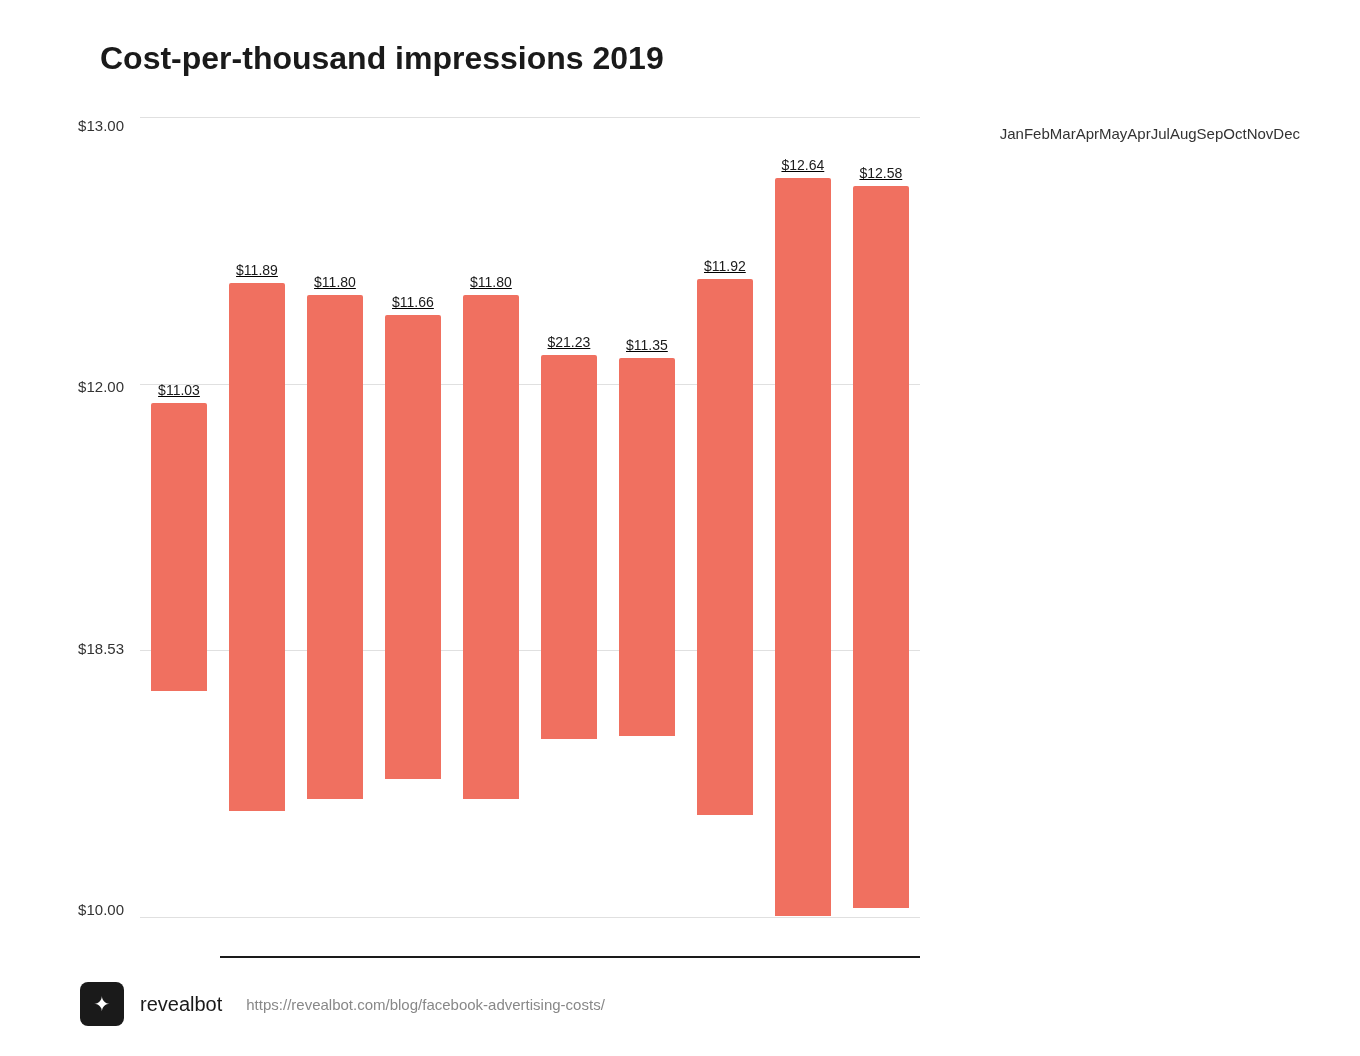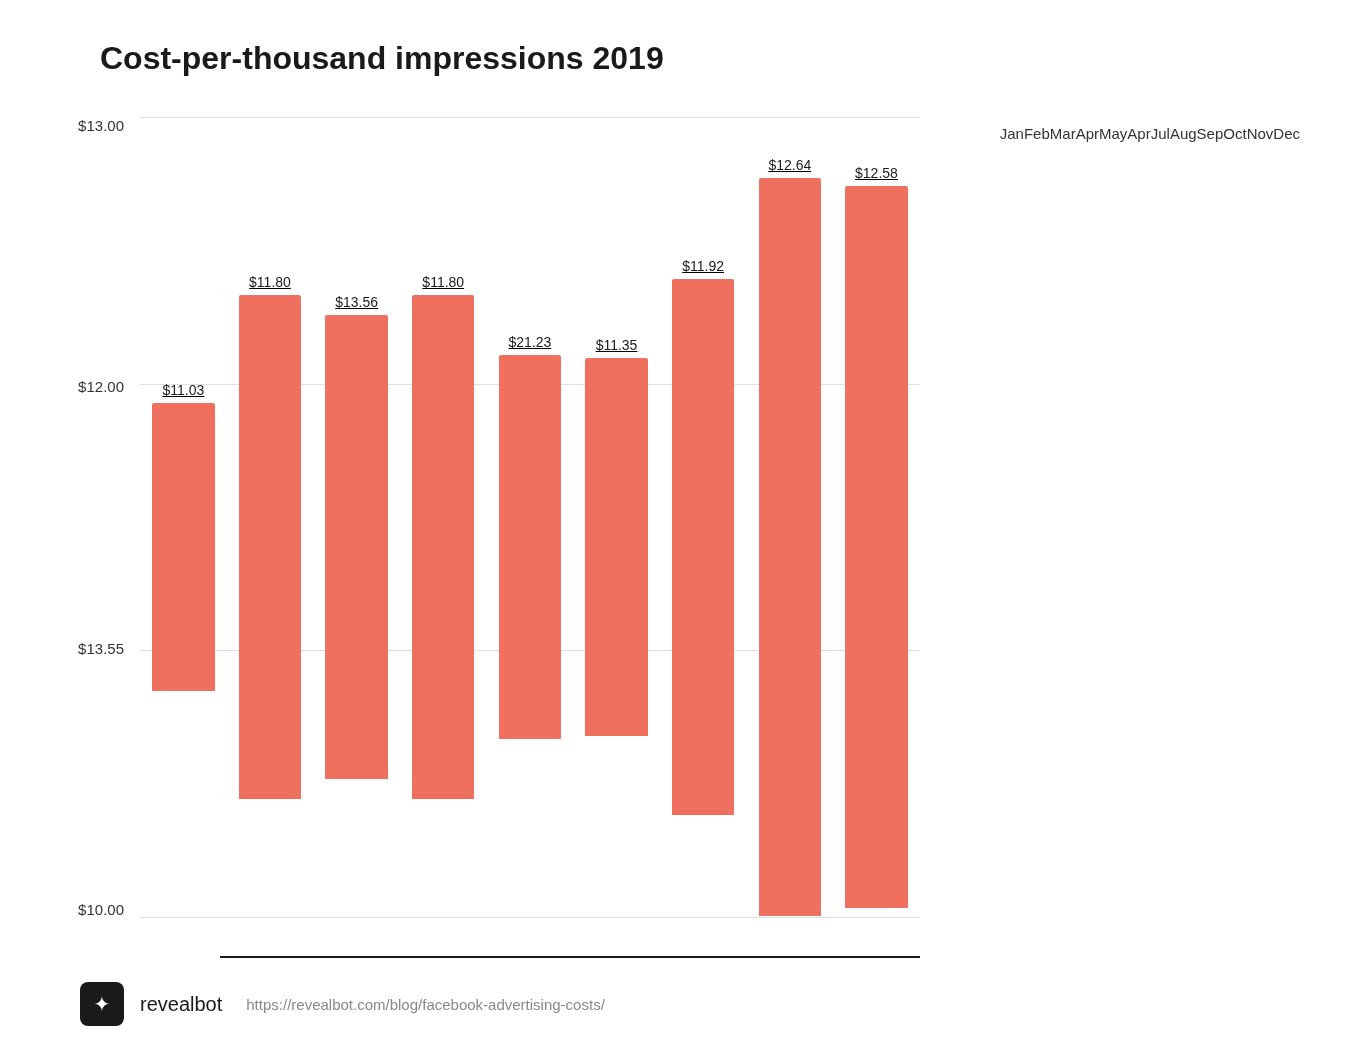--- a/index.html
+++ b/index.html
@@ -156,41 +156,45 @@
 </head>
 <body>
 
 <h1 class="chart-title">Cost-per-thousand impressions 2019</h1>
 
 <div class="chart-container">
   <div class="chart-area">
     <div class="y-axis" id="y-axis">
         <div class="y-label">$13.00</div>
         <div class="y-label">$12.00</div>
-        <div class="y-label">$13.55</div>
+        <div class="y-label">$18.53</div>
         <div class="y-label">$10.00</div>
       </div>
     <div class="bars-and-grid">
       <div class="grid-lines" id="grid-lines">
           <div class="grid-line"></div>
           <div class="grid-line"></div>
           <div class="grid-line"></div>
           <div class="grid-line"></div>
         </div>
       <div class="bars-row" id="bars-row">
           <div class="bar-group">
             <div class="bar-value">$11.03</div>
             <div class="bar" style="height: 34.3333%; background: rgb(240, 112, 96);"></div>
           </div>
           <div class="bar-group">
+            <div class="bar-value">$11.89</div>
+            <div class="bar" style="height: 63%; background: rgb(240, 112, 96);"></div>
+          </div>
+          <div class="bar-group">
             <div class="bar-value">$11.80</div>
             <div class="bar" style="height: 60%; background: rgb(240, 112, 96);"></div>
           </div>
           <div class="bar-group">
-            <div class="bar-value">$13.56</div>
+            <div class="bar-value">$11.66</div>
             <div class="bar" style="height: 55.3333%; background: rgb(240, 112, 96);"></div>
           </div>
           <div class="bar-group">
             <div class="bar-value">$11.80</div>
             <div class="bar" style="height: 60%; background: rgb(240, 112, 96);"></div>
           </div>
           <div class="bar-group">
             <div class="bar-value">$21.23</div>
             <div class="bar" style="height: 45.6667%; background: rgb(240, 112, 96);"></div>
           </div>

